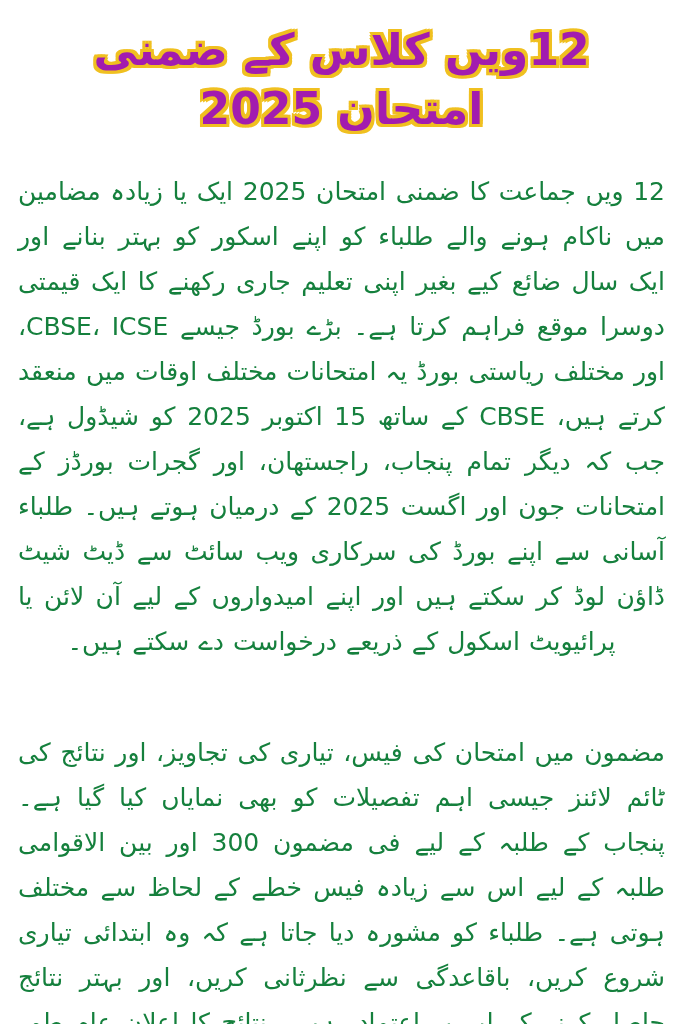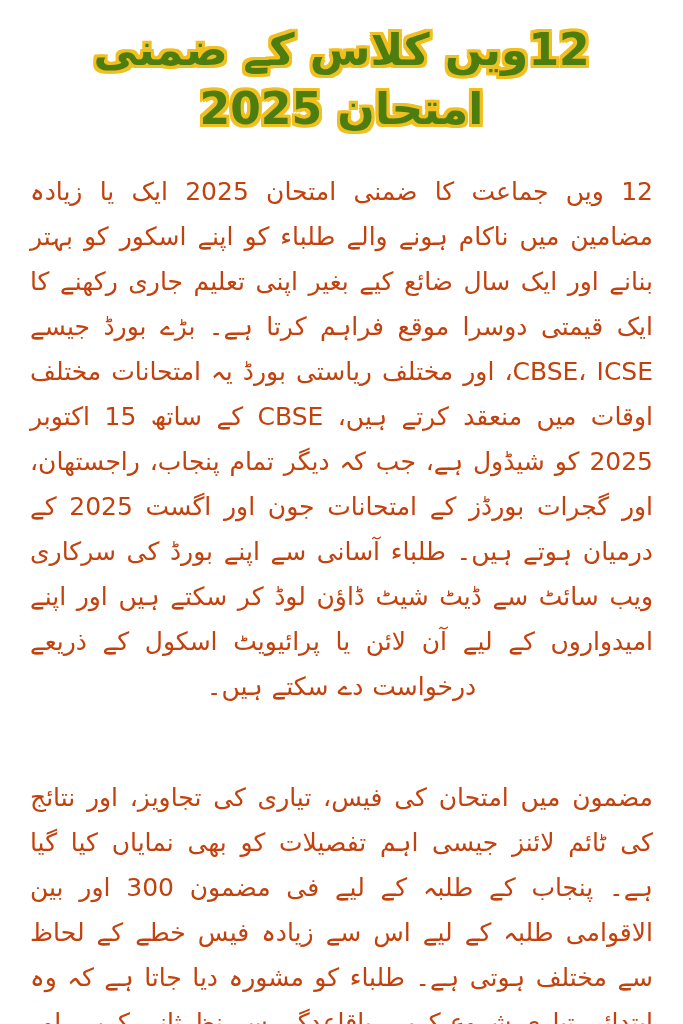--- a/index.html
+++ b/index.html
@@ -16,21 +16,21 @@
     padding: 12px 14px 20px;
     font-family: "DejaVu Sans", sans-serif;
   }
   .title {
     direction: rtl;
     text-align: center;
     font-family: "DejaVu Sans", sans-serif;
     font-weight: 700;
     font-size: 44px;
     line-height: 1.35;
-    color: #4d7c0f;
+    color: #a21caf;
     margin: 8px 0 30px 0;
     
     text-shadow:
       -3px -3px 0 #F0C020,
       -3px  0   0 #F0C020,
       -3px  3px 0 #F0C020,
        0   -3px 0 #F0C020,
        0    3px 0 #F0C020,
        3px -3px 0 #F0C020,
        3px  0   0 #F0C020,
@@ -39,22 +39,22 @@
   }
   .content {
     padding: 0 4px;
   }
   .para {
     direction: rtl;
     text-align: justify;
     text-align-last: center;
     font-size: 25px;
     line-height: 1.8;
-    color: #c2410c;
-    margin: 12px;
+    color: #15803d;
+    margin: 0;
     word-spacing: 1px;
   }
   .para + .para {
     margin-top: 66px;
   }
 </style>
 </head>
 <body>
 
 <div class="page">

